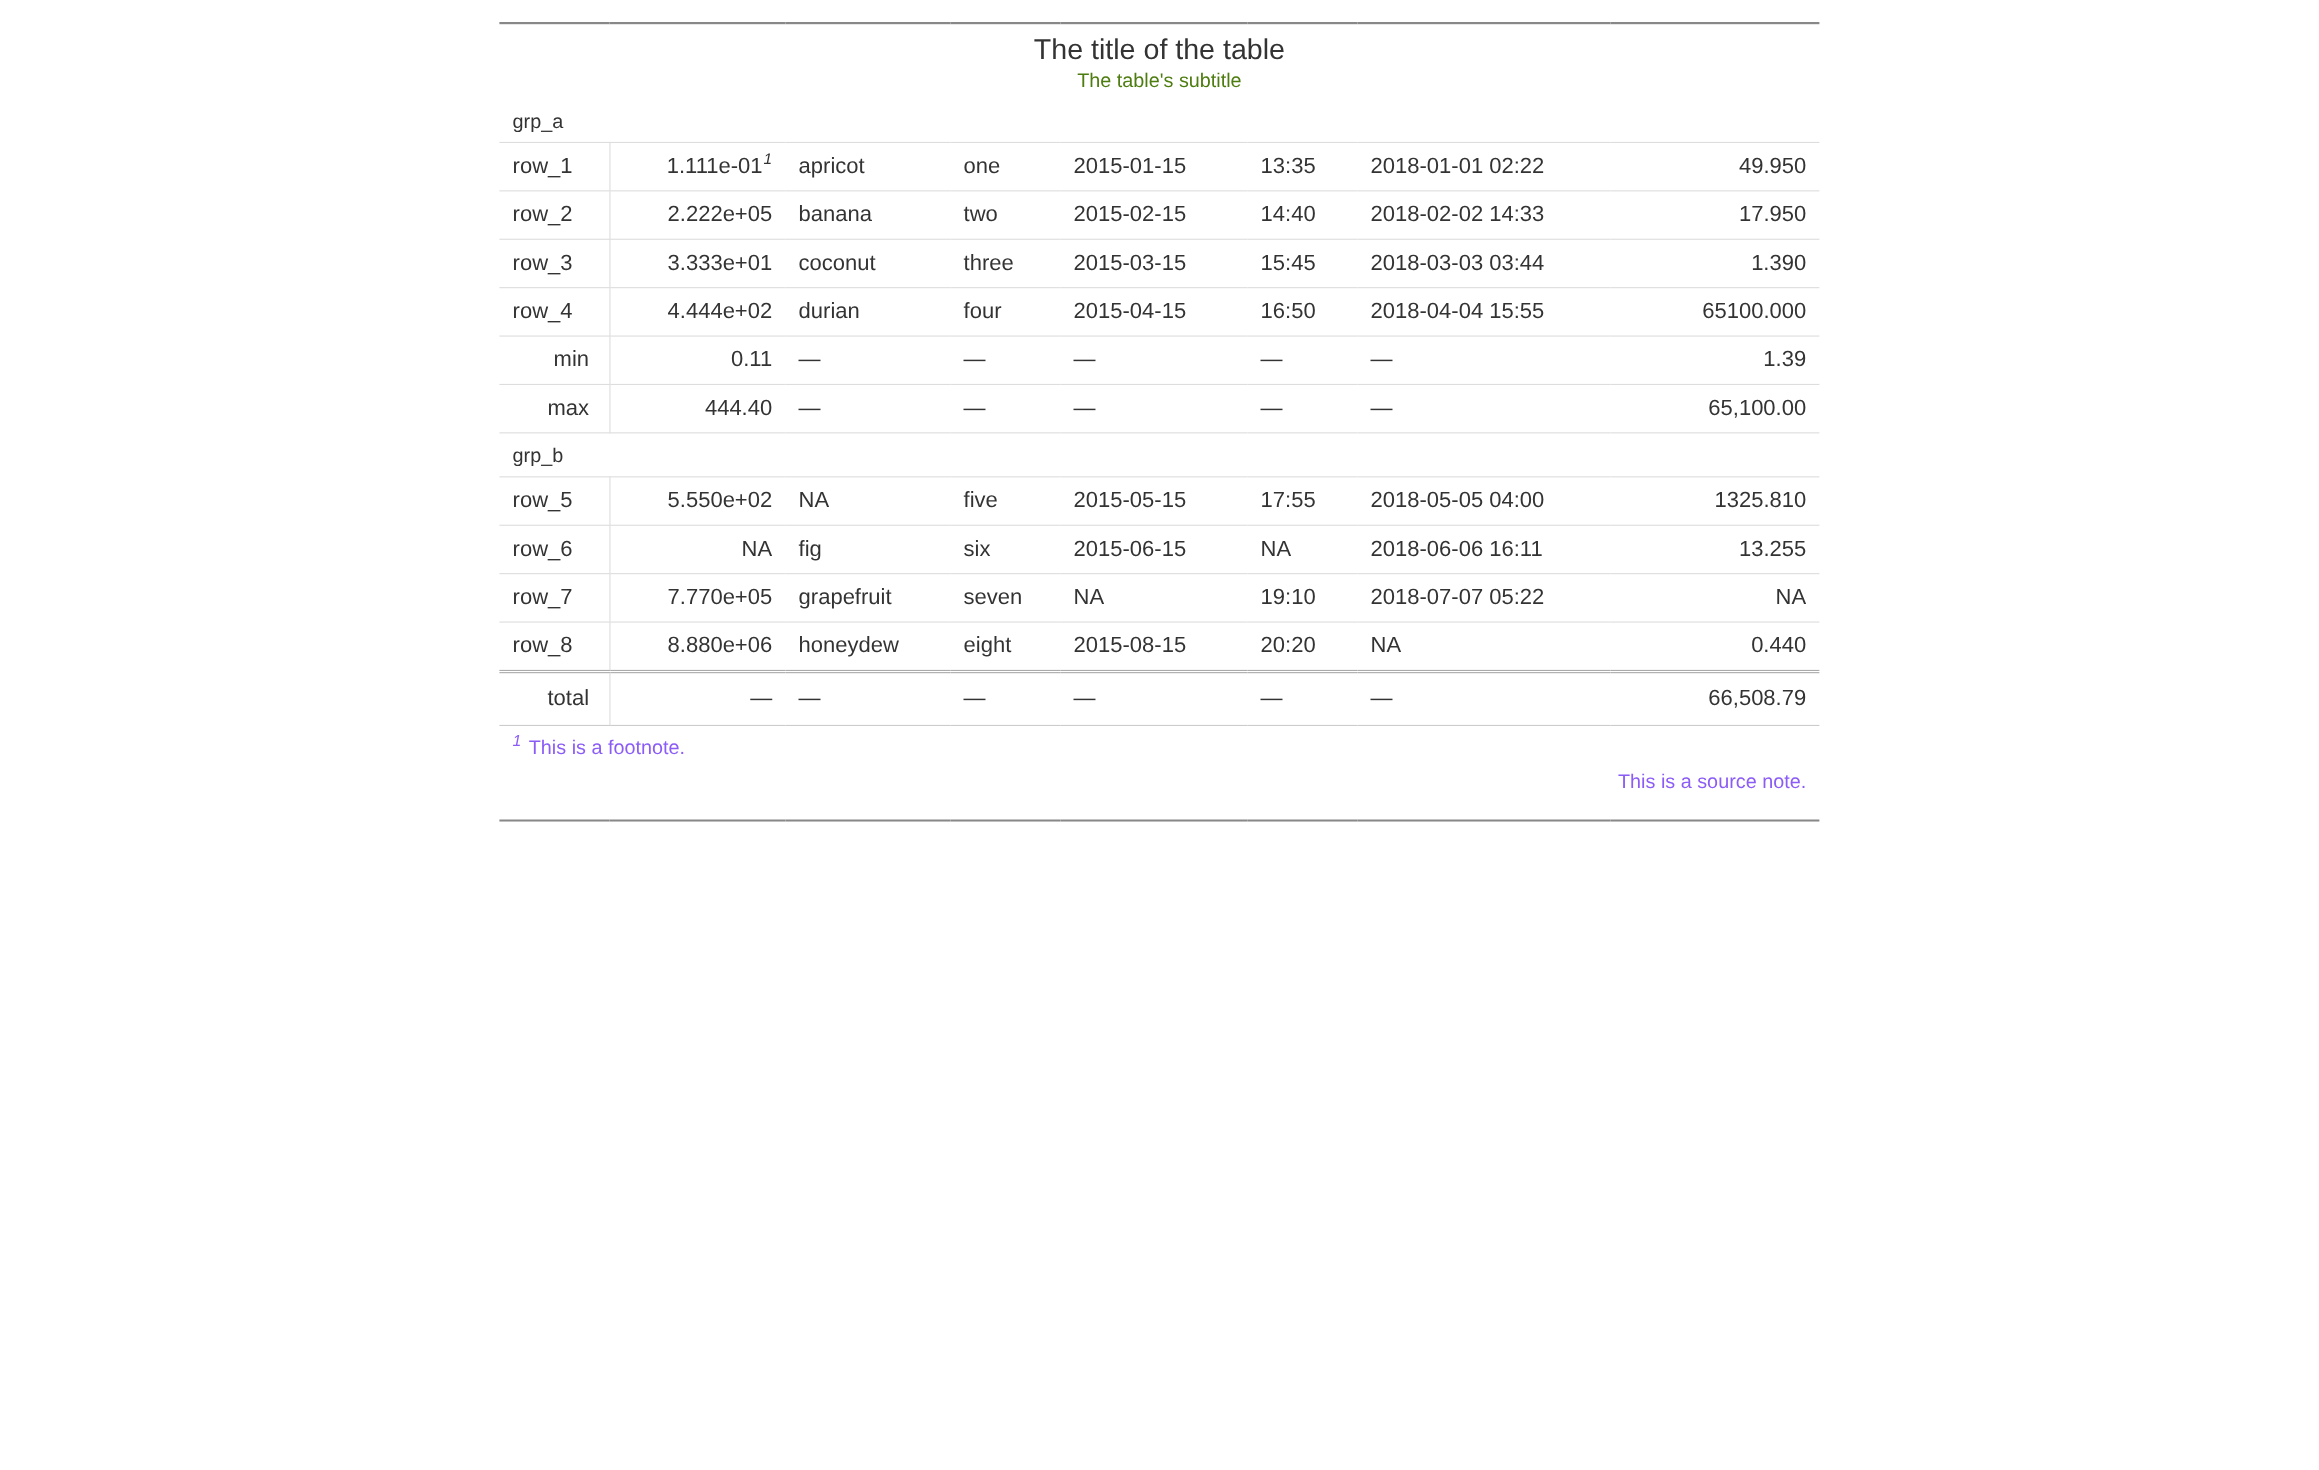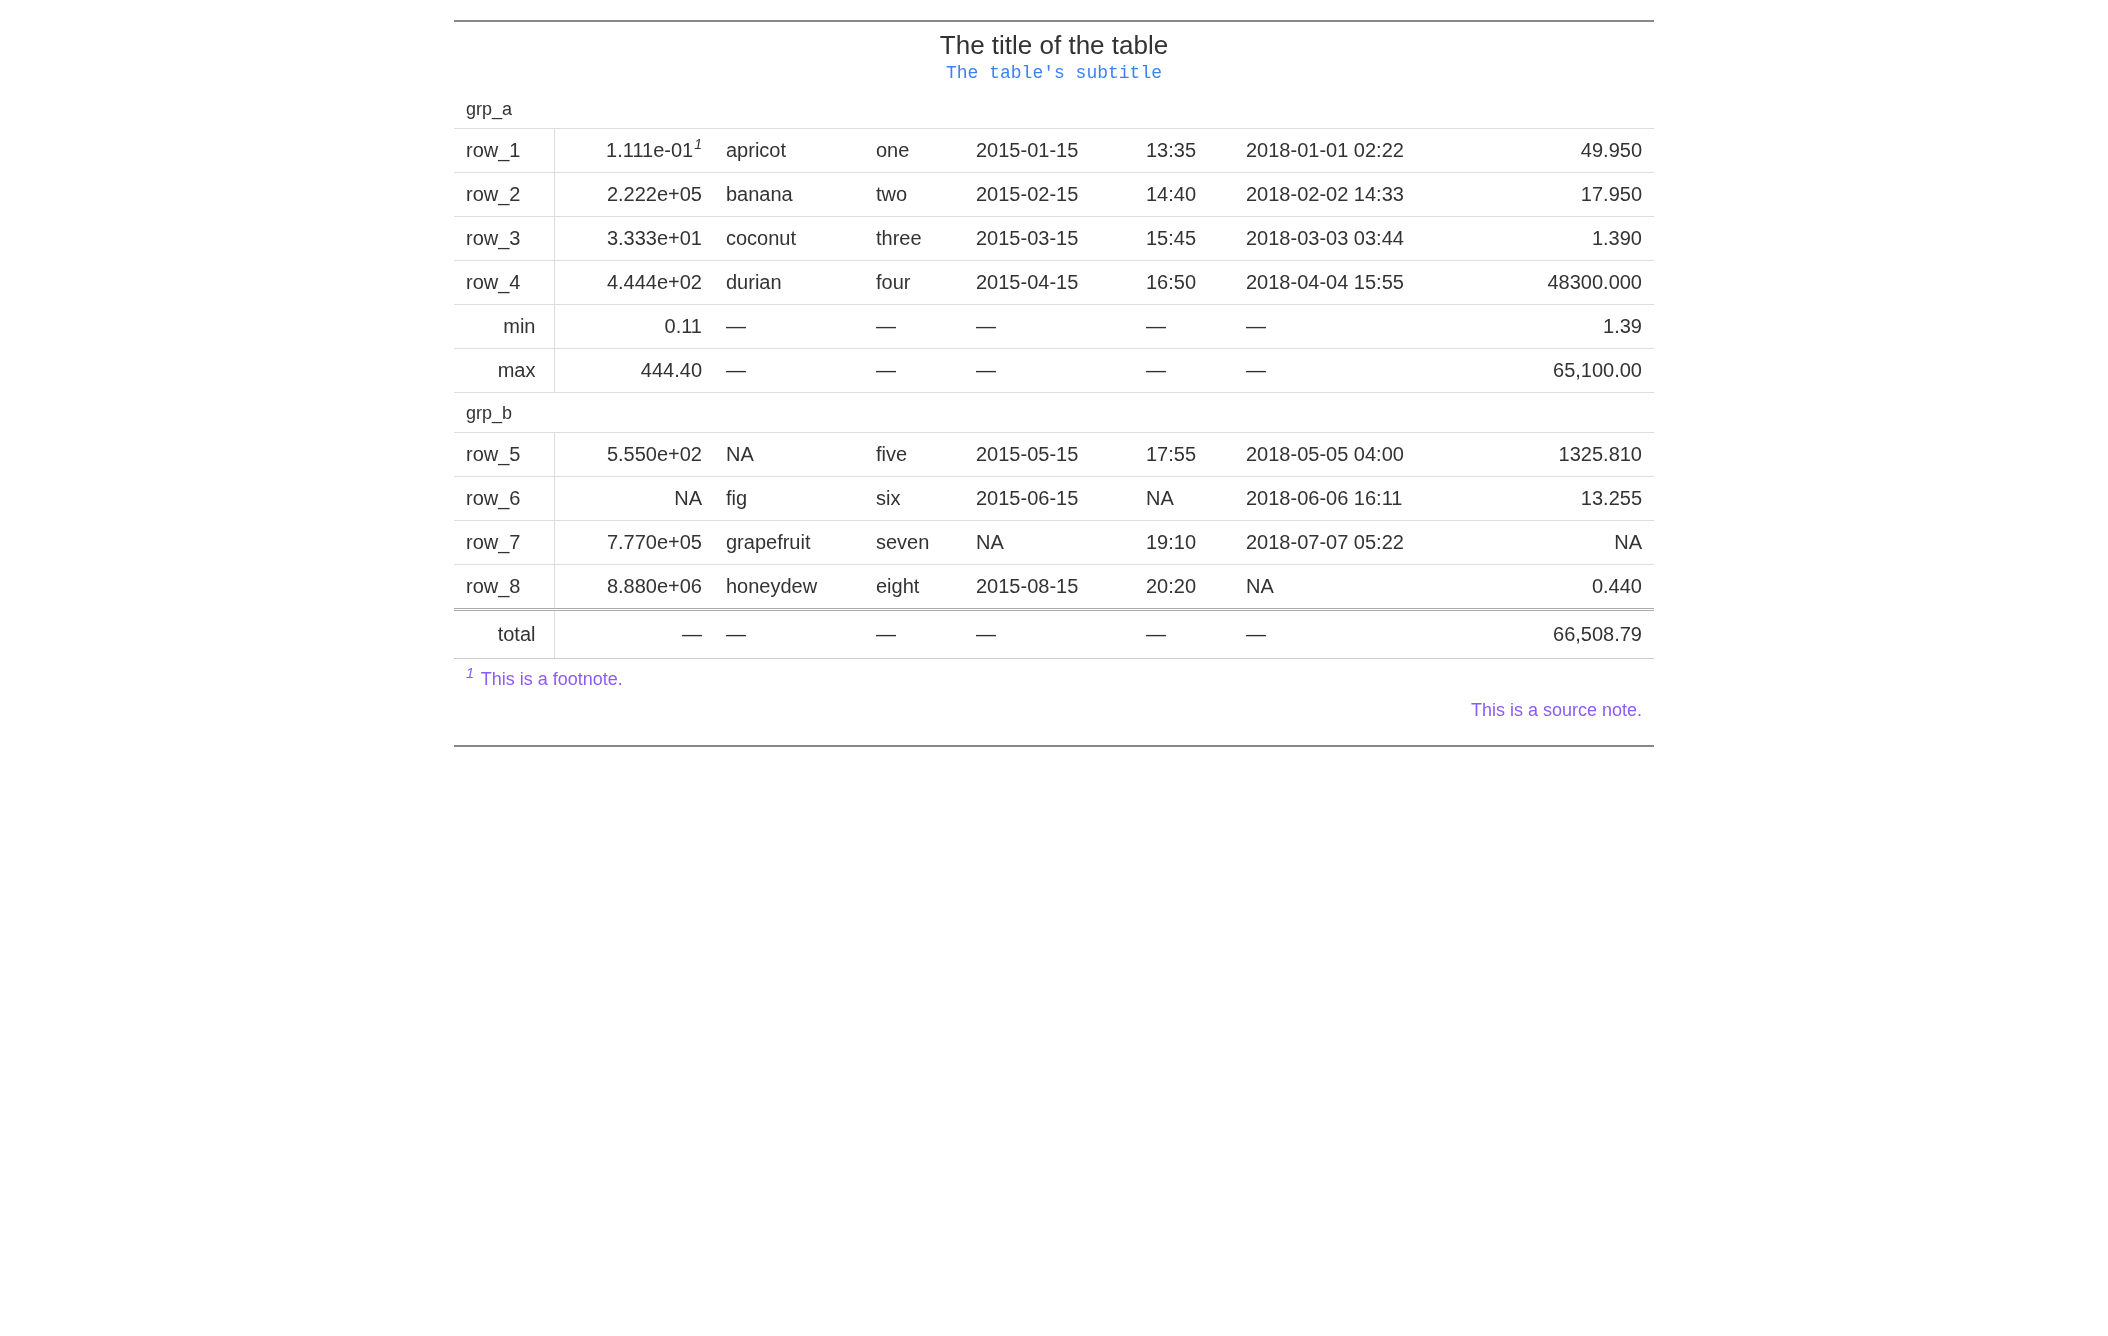--- a/index.html
+++ b/index.html
@@ -36,23 +36,22 @@
     text-align: center;
     padding: 8px 8px 6px 8px;
   }
   .title {
     font-size: 26px;
     font-weight: 400;
     color: #333;
   }
   .subtitle {
     font-size: 18px;
-    color: #3b82f6;
+    color: #4d7c0f;
     margin-top: 2px;
-    font-family: Liberation Mono, monospace;
   }
 
   
   tr.colhead th {
     font-weight: 400;
     font-size: 20px;
     color: #444;
     text-align: left;
     padding: 8px 12px;
     border-top: 1px solid #ccc;
@@ -207,21 +206,21 @@
       <td class="right">1.390</td>
     </tr>
     <tr class="body">
       <td class="stub">row_4</td>
       <td class="right">4.444e+02</td>
       <td class="left">durian</td>
       <td class="left">four</td>
       <td class="left">2015-04-15</td>
       <td class="left">16:50</td>
       <td class="left">2018-04-04 15:55</td>
-      <td class="right">48300.000</td>
+      <td class="right">65100.000</td>
     </tr>
 
     <tr class="summary">
       <td class="stub">min</td>
       <td class="right">0.11</td>
       <td class="left">—</td>
       <td class="left">—</td>
       <td class="left">—</td>
       <td class="left">—</td>
       <td class="left">—</td>

